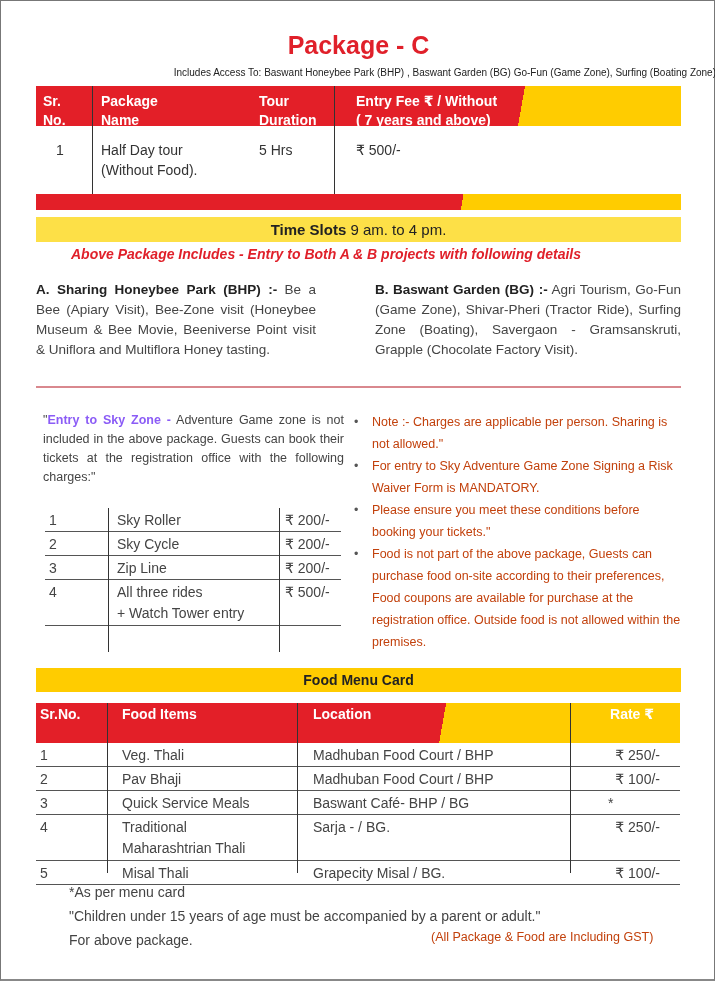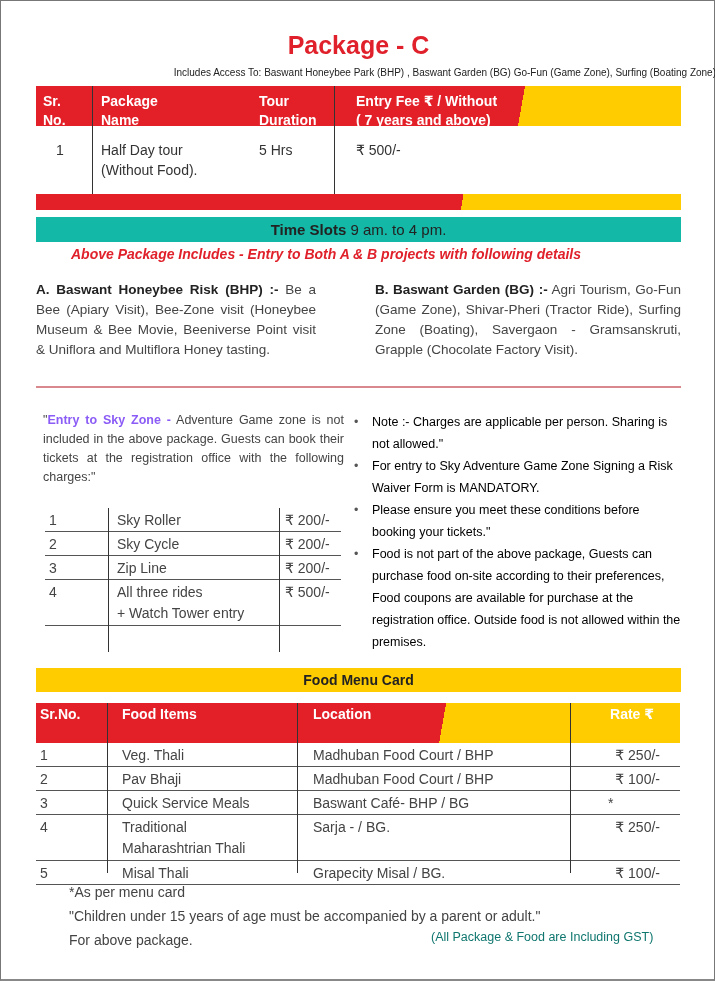--- a/index.html
+++ b/index.html
@@ -12,21 +12,21 @@
 
   
   .pkg { position: absolute; left: 35px; top: 85px; width: 645px; }
   .pkg-head { position: relative; height: 40px; background: linear-gradient(100deg, #e31f28 0 75%, #ffcc00 75% 100%); color: #fff; font-weight: bold; font-size: 14px; }
   .pkg-head .h { position: absolute; top: 6px; line-height: 19px; }
   .pkg-body { position: relative; height: 62px; font-size: 14px; color: #333; }
   .pkg-body .c { position: absolute; top: 14px; line-height: 20px; }
   .vline { position: absolute; width: 1px; background: #333; }
   .stripe { position: absolute; left: 35px; top: 193px; width: 645px; height: 16px; background: linear-gradient(100deg, #e31f28 0 66%, #ffcc00 66% 100%); }
 
-  .time-bar { position: absolute; left: 35px; top: 216px; width: 645px; height: 25px; background: #14b8a6; text-align: center; line-height: 25px; font-size: 15px; color: #222; }
+  .time-bar { position: absolute; left: 35px; top: 216px; width: 645px; height: 25px; background: #fde047; text-align: center; line-height: 25px; font-size: 15px; color: #222; }
   .time-bar b { font-weight: bold; }
   .includes { position: absolute; left: 0; top: 245px; width: 650px; text-align: center; font-size: 14px; font-style: italic; font-weight: bold; color: #e0202a; padding-left: 0; }
 
   .colA, .colB { position: absolute; top: 279px; font-size: 13.5px; line-height: 20px; text-align: justify; color: #444; }
   .colA { left: 35px; width: 280px; }
   .colB { left: 374px; width: 306px; }
   .colA b, .colB b { color: #222; }
 
   .divider { position: absolute; left: 35px; top: 385px; width: 645px; height: 2px; background: #d9888e; }
 
@@ -34,36 +34,36 @@
   .sky-intro b { color: #8b5cf6; }
 
   .sky { position: absolute; left: 44px; top: 507px; width: 296px; font-size: 14px; color: #444; }
   .sky-head { position: relative; height: 24px; background: linear-gradient(100deg, #e31f28 0 62%, #ffcc00 62% 100%); color: #fff; font-weight: bold; }
   .sky-head span { position: absolute; top: 3px; }
   .sky-row { position: relative; height: 24px; border-bottom: 1px solid #555; }
   .sky-row.tall { height: 46px; }
   .sky-row span { position: absolute; top: 2px; line-height: 21px; }
   .sky-vl { position: absolute; top: 507px; width: 1px; background: #333; height: 144px; }
 
-  .notes { position: absolute; left: 353px; top: 410px; width: 330px; font-size: 12.5px; line-height: 22px; color: #000000; list-style: none; }
+  .notes { position: absolute; left: 353px; top: 410px; width: 330px; font-size: 12.5px; line-height: 22px; color: #c2410c; list-style: none; }
   .notes li { position: relative; padding-left: 18px; }
   .notes li::before { content: "•"; position: absolute; left: 0; top: 0; color: #555; }
 
   .food-title { position: absolute; left: 35px; top: 667px; width: 645px; height: 24px; background: #ffcc00; text-align: center; line-height: 24px; font-weight: bold; font-size: 14px; color: #222; }
 
   .food { position: absolute; left: 35px; top: 702px; width: 644px; font-size: 14px; color: #444; }
   .food-head { position: relative; height: 40px; background: linear-gradient(100deg, #e31f28 0 63%, #ffcc00 63% 100%); color: #fff; font-weight: bold; }
   .food-head span { position: absolute; top: 3px; }
   .food-row { position: relative; height: 24px; border-bottom: 1px solid #555; }
   .food-row.tall { height: 46px; }
   .food-row span { position: absolute; top: 2px; line-height: 21px; }
   .food-vl { position: absolute; top: 702px; width: 1px; background: #333; height: 170px; }
 
   .footer { position: absolute; left: 68px; top: 879px; font-size: 14px; line-height: 24px; color: #444; }
-  .gst { position: absolute; left: 430px; top: 929px; font-size: 12.5px; color: #0f766e; }
+  .gst { position: absolute; left: 430px; top: 929px; font-size: 12.5px; color: #c2410c; }
 </style>
 </head>
 <body>
 
 <div class="page">
 
   <div class="title">Package - C</div>
   <div class="subtitle">Includes Access To: Baswant Honeybee Park (BHP) , Baswant Garden (BG) Go-Fun (Game Zone), Surfing (Boating Zone)</div>
 
   <div class="pkg">
@@ -99,21 +99,21 @@
   </div>
   <div class="stripe"></div>
 
   <div class="time-bar">
     <b>Time Slots</b><span> 9 am. to 4 pm.</span>
   </div>
 
   <div class="includes">Above Package Includes - Entry to Both  A &amp; B projects with following details</div>
 
   <div class="colA">
-    <b>A. Baswant Honeybee Risk (BHP) :-</b><span> Be a Bee (Apiary Visit),   Bee-Zone visit (Honeybee Museum &amp; Bee Movie, Beeniverse Point visit &amp; Uniflora and Multiflora Honey tasting.</span>
+    <b>A. Sharing Honeybee Park (BHP) :-</b><span> Be a Bee (Apiary Visit),   Bee-Zone visit (Honeybee Museum &amp; Bee Movie, Beeniverse Point visit &amp; Uniflora and Multiflora Honey tasting.</span>
   </div>
   <div class="colB">
     <b>B. Baswant Garden (BG) :-</b><span> Agri Tourism, Go-Fun (Game Zone), Shivar-Pheri (Tractor Ride), Surfing Zone (Boating),  Savergaon - Gramsanskruti, Grapple (Chocolate Factory Visit).</span>
   </div>
 
   <div class="divider"></div>
 
   <div class="sky-intro">
     <span>"</span><b>Entry to Sky Zone -</b><span> Adventure Game zone is not included in the above package. Guests can book their tickets at the registration office with the following charges:"</span>
   </div>

